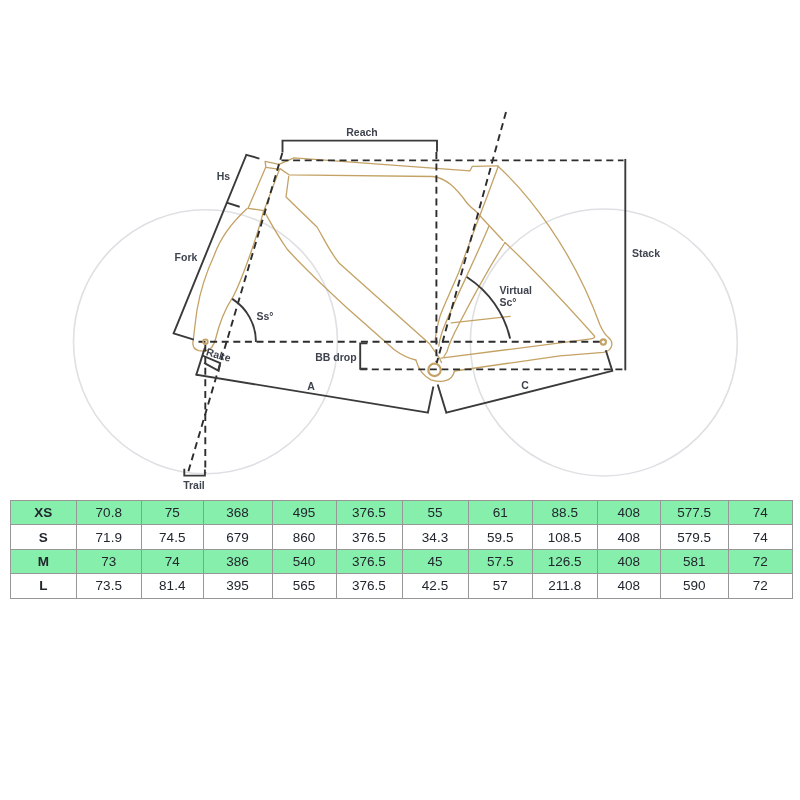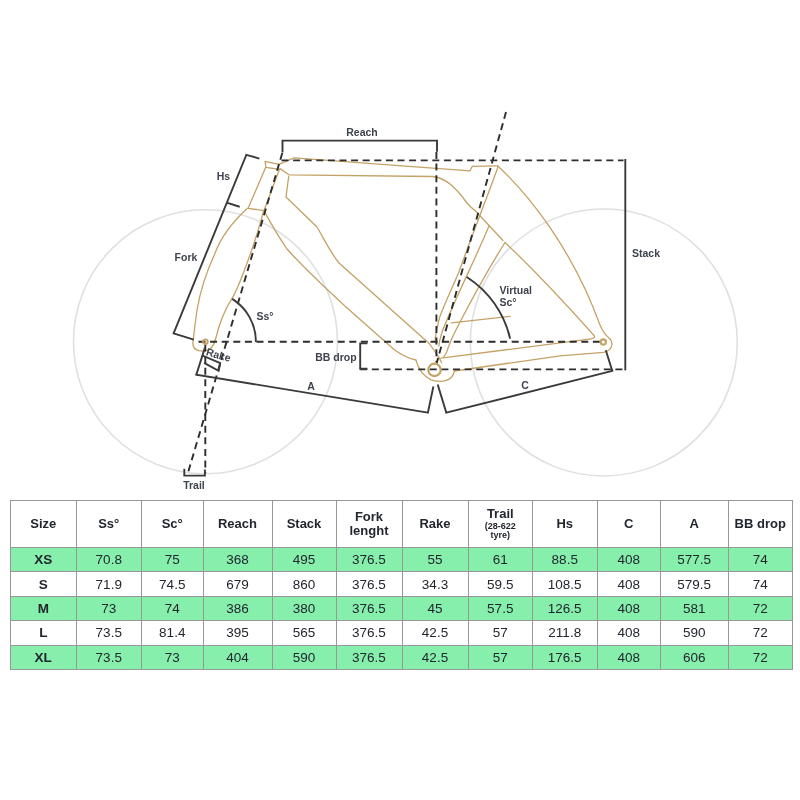--- a/index.html
+++ b/index.html
@@ -135,34 +135,20 @@
       <col style="width:66px">
       <col style="width:66px">
       <col style="width:64.5px">
       <col style="width:64.5px">
       <col style="width:63.5px">
       <col style="width:67.5px">
       <col style="width:64.5px">
   </colgroup>
 
   <tbody>
-      <tr>
-    <th>Size</th>
-        <th>Ss°</th>
-        <th>Sc°</th>
-        <th>Reach</th>
-        <th>Stack</th>
-        <th>Fork<br>lenght</th>
-        <th>Rake</th>
-        <th>Trail<span class="sub">(28-622</span><span class="sub">tyre)</span></th>
-        <th>Hs</th>
-        <th>C</th>
-        <th>A</th>
-        <th>BB drop</th>
-  </tr>
 
   <tr class="g">
         <td class="sz">XS</td>
         <td>70.8</td>
         <td>75</td>
         <td>368</td>
         <td>495</td>
         <td>376.5</td>
         <td>55</td>
         <td>61</td>
@@ -185,21 +171,21 @@
         <td>408</td>
         <td>579.5</td>
         <td>74</td>
       </tr>
 
   <tr class="g">
         <td class="sz">M</td>
         <td>73</td>
         <td>74</td>
         <td>386</td>
-        <td>380</td>
+        <td>540</td>
         <td>376.5</td>
         <td>45</td>
         <td>57.5</td>
         <td>126.5</td>
         <td>408</td>
         <td>581</td>
         <td>72</td>
       </tr>
 
   <tr>
@@ -210,28 +196,14 @@
         <td>565</td>
         <td>376.5</td>
         <td>42.5</td>
         <td>57</td>
         <td>211.8</td>
         <td>408</td>
         <td>590</td>
         <td>72</td>
       </tr>
 
-  <tr class="g">
-        <td class="sz">XL</td>
-        <td>73.5</td>
-        <td>73</td>
-        <td>404</td>
-        <td>590</td>
-        <td>376.5</td>
-        <td>42.5</td>
-        <td>57</td>
-        <td>176.5</td>
-        <td>408</td>
-        <td>606</td>
-        <td>72</td>
-      </tr>
 </tbody>
   </table>
 
 </body></html>

